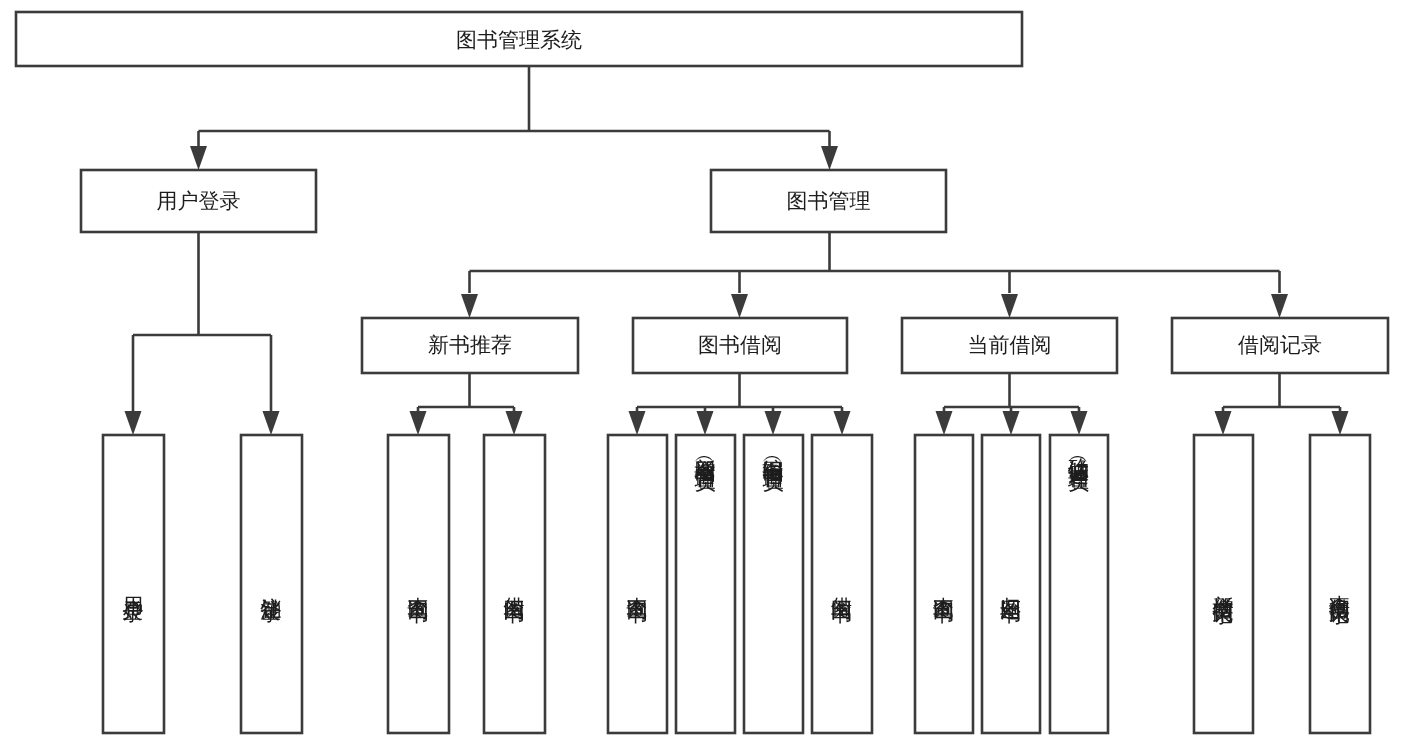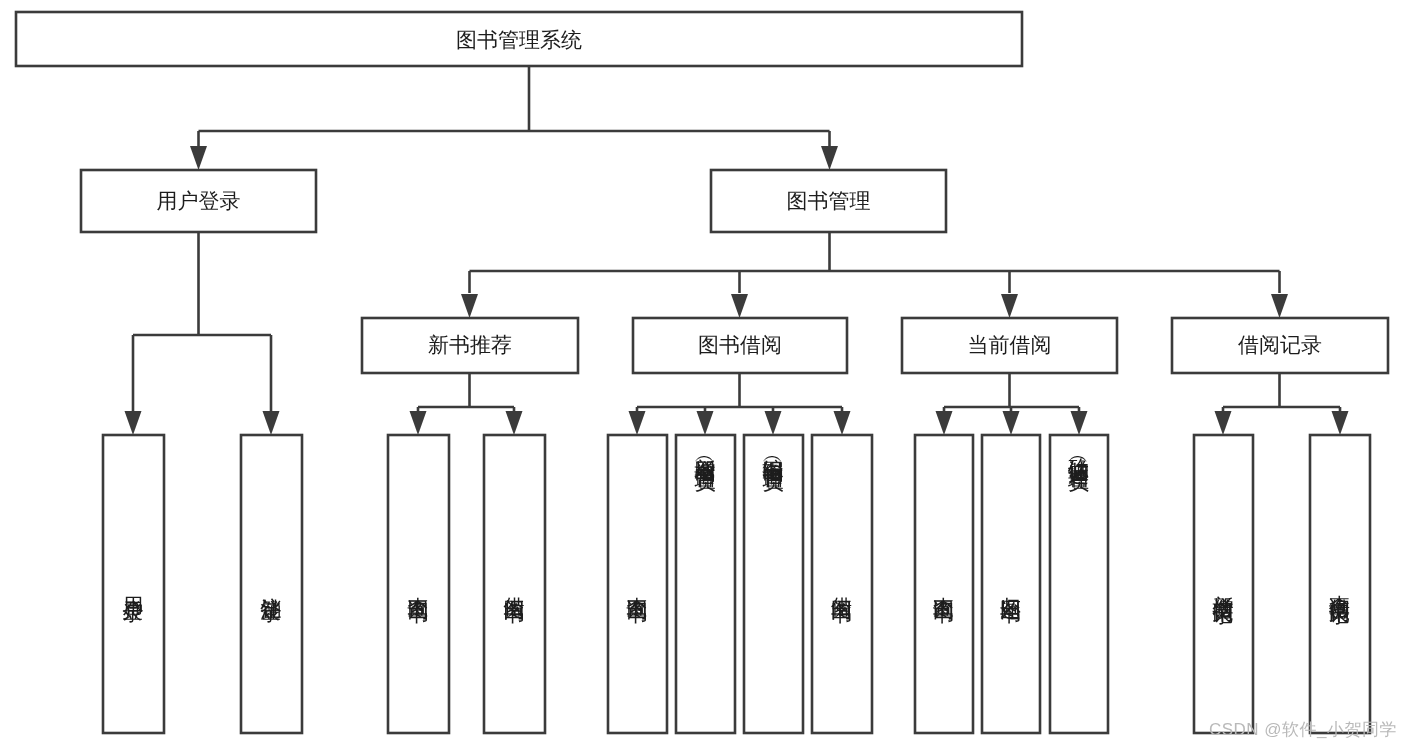--- a/index.html
+++ b/index.html
@@ -222,15 +222,14 @@
   <div class="leaf-label-wrap" style="left:1050px; top:435px; width:58px; height:298px; align-items:flex-start;">
     <span class="leaf-label-v" style="margin-top:6px;">确认归还（管理员）</span>
   </div>
   <div class="leaf-label-wrap" style="left:1194px; top:435px; width:59px; height:298px;">
     <span class="leaf-label-v">新增借阅记录</span>
   </div>
   <div class="leaf-label-wrap" style="left:1310px; top:435px; width:60px; height:298px;">
     <span class="leaf-label-v">查询借阅记录</span>
   </div>
 
-  <div class="watermark">CSDN @软件_小贺同学</div>
 
 </div>
 
 </body></html>

